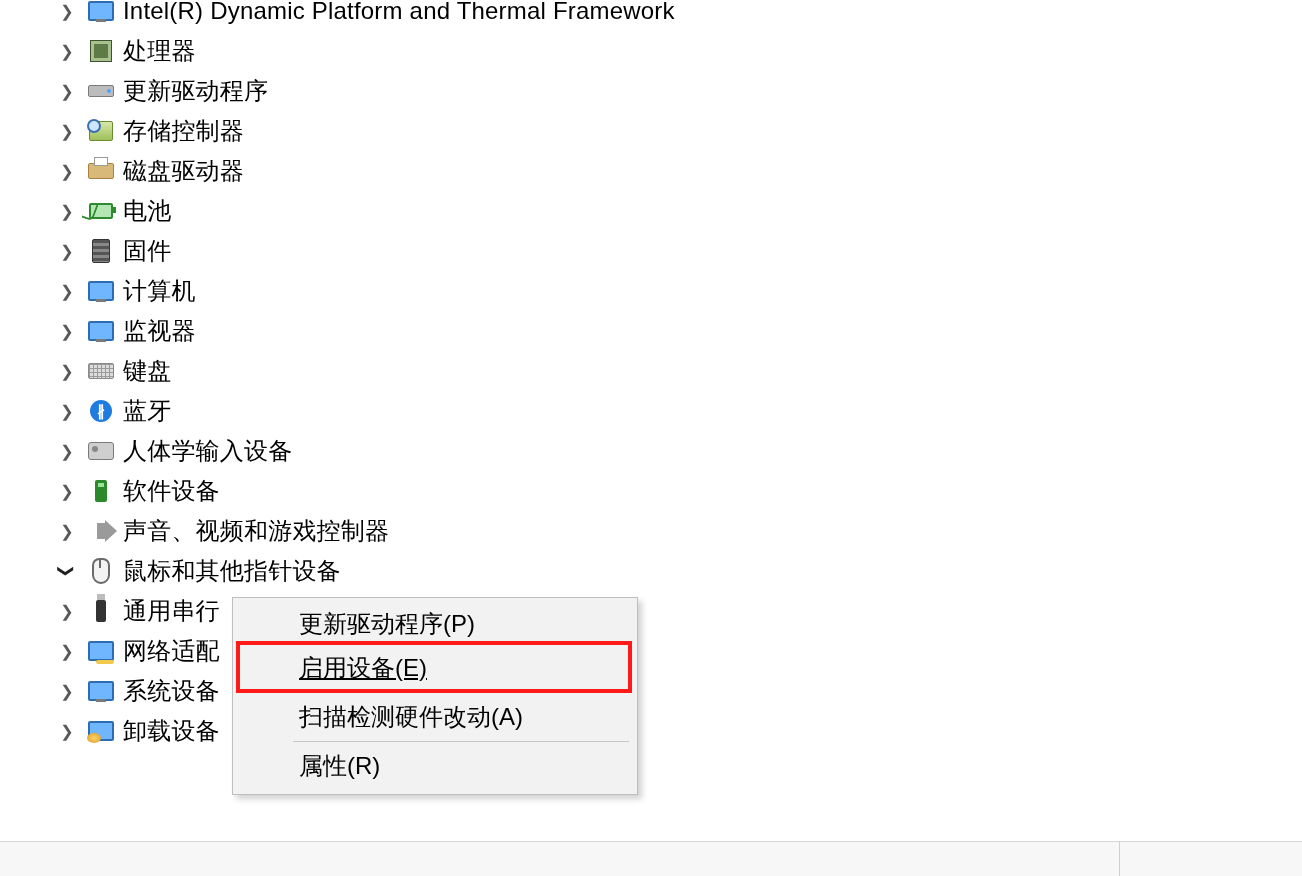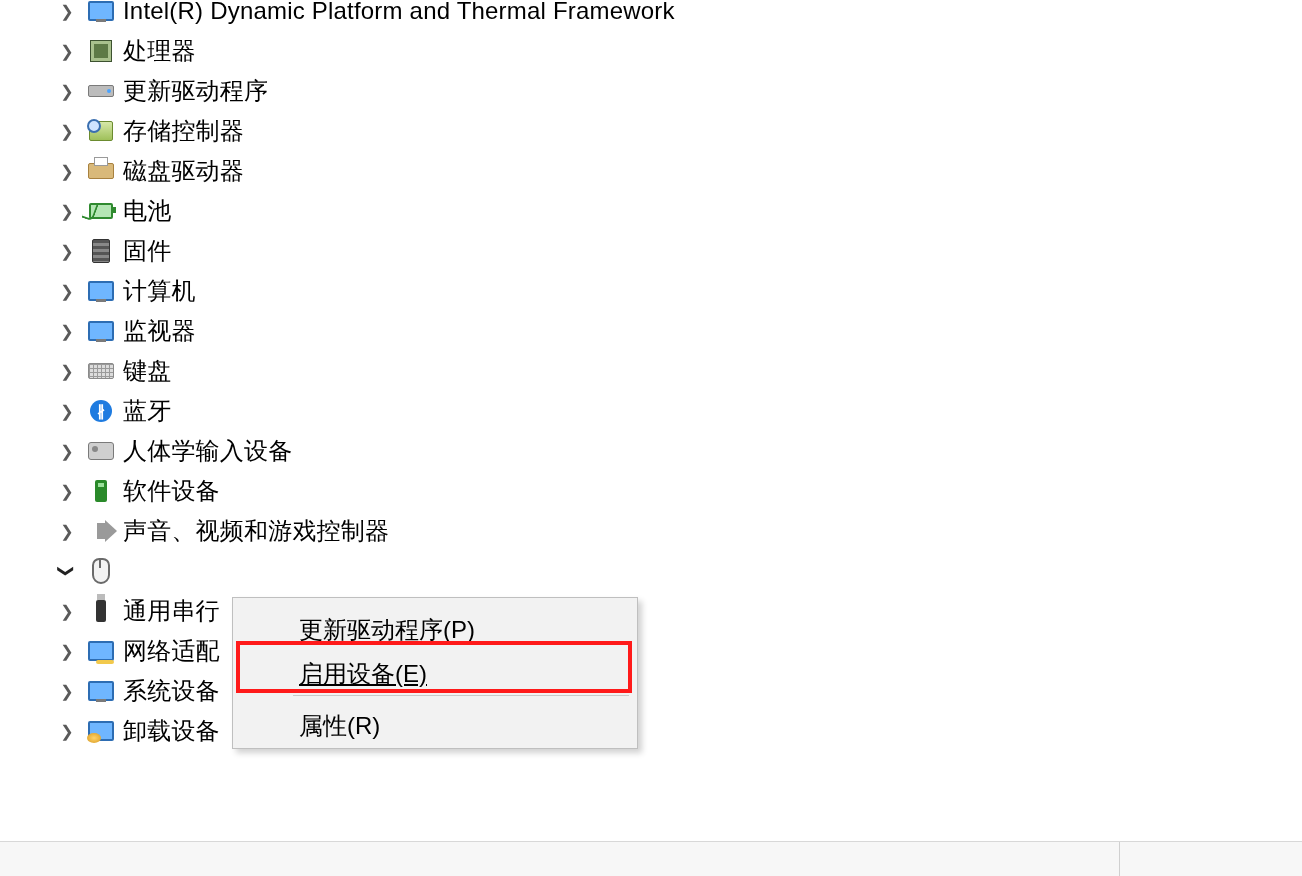--- a/index.html
+++ b/index.html
@@ -79,21 +79,21 @@
     top: 597px;
     width: 400px;
     background: #f2f2f2;
     border: 1px solid #bfbfbf;
     box-shadow: 4px 4px 6px rgba(0,0,0,0.18);
     padding: 4px 2px 6px 2px;
   }
   .menu-item {
     height: 44px;
     display: flex;
-    align-items: flex-end;
+    align-items: center;
     padding-left: 64px;
     font-size: 24px;
     position: relative;
   }
   .menu-item.bold { font-weight: 400; }
   .menu-sep {
     height: 1px;
     background: #c8c8c8;
     margin: 2px 6px 2px 58px;
   }
@@ -267,20 +267,21 @@
         <span class="ic-speaker"></span>
       </span>
     <span class="label">声音、视频和游戏控制器</span>
   </div>
 
   <div class="row">
     <span class="chev" style="transform:rotate(90deg);color:#222;">❯</span>
     <span class="icon">
         <span class="ic-mouse"></span>
       </span>
+    <span class="label">鼠标和其他指针设备</span>
   </div>
 
 
 
   <div class="row">
     <span class="chev">❯</span>
     <span class="icon">
         <span class="ic-usb"></span>
       </span>
     <span class="label">通用串行</span>
@@ -313,20 +314,23 @@
 </div>
 
 <div class="menu">
   <div class="menu-item">
     <span>更新驱动程序(P)</span>
   </div>
   <div class="menu-item" style="position:relative;text-decoration:underline;">
     <span>启用设备(E)</span>
   </div>
   <div class="menu-sep"></div>
+  <div class="menu-item">
+    <span>扫描检测硬件改动(A)</span>
+  </div>
   <div class="menu-sep"></div>
   <div class="menu-item bold">
     <span>属性(R)</span>
   </div>
 </div>
 
 <div class="menu-highlight" style="left:236px; top:641px; width:388px; height:44px;"></div>
 
 <div class="bottom-bar">
   <div class="bottom-seg a"></div>

